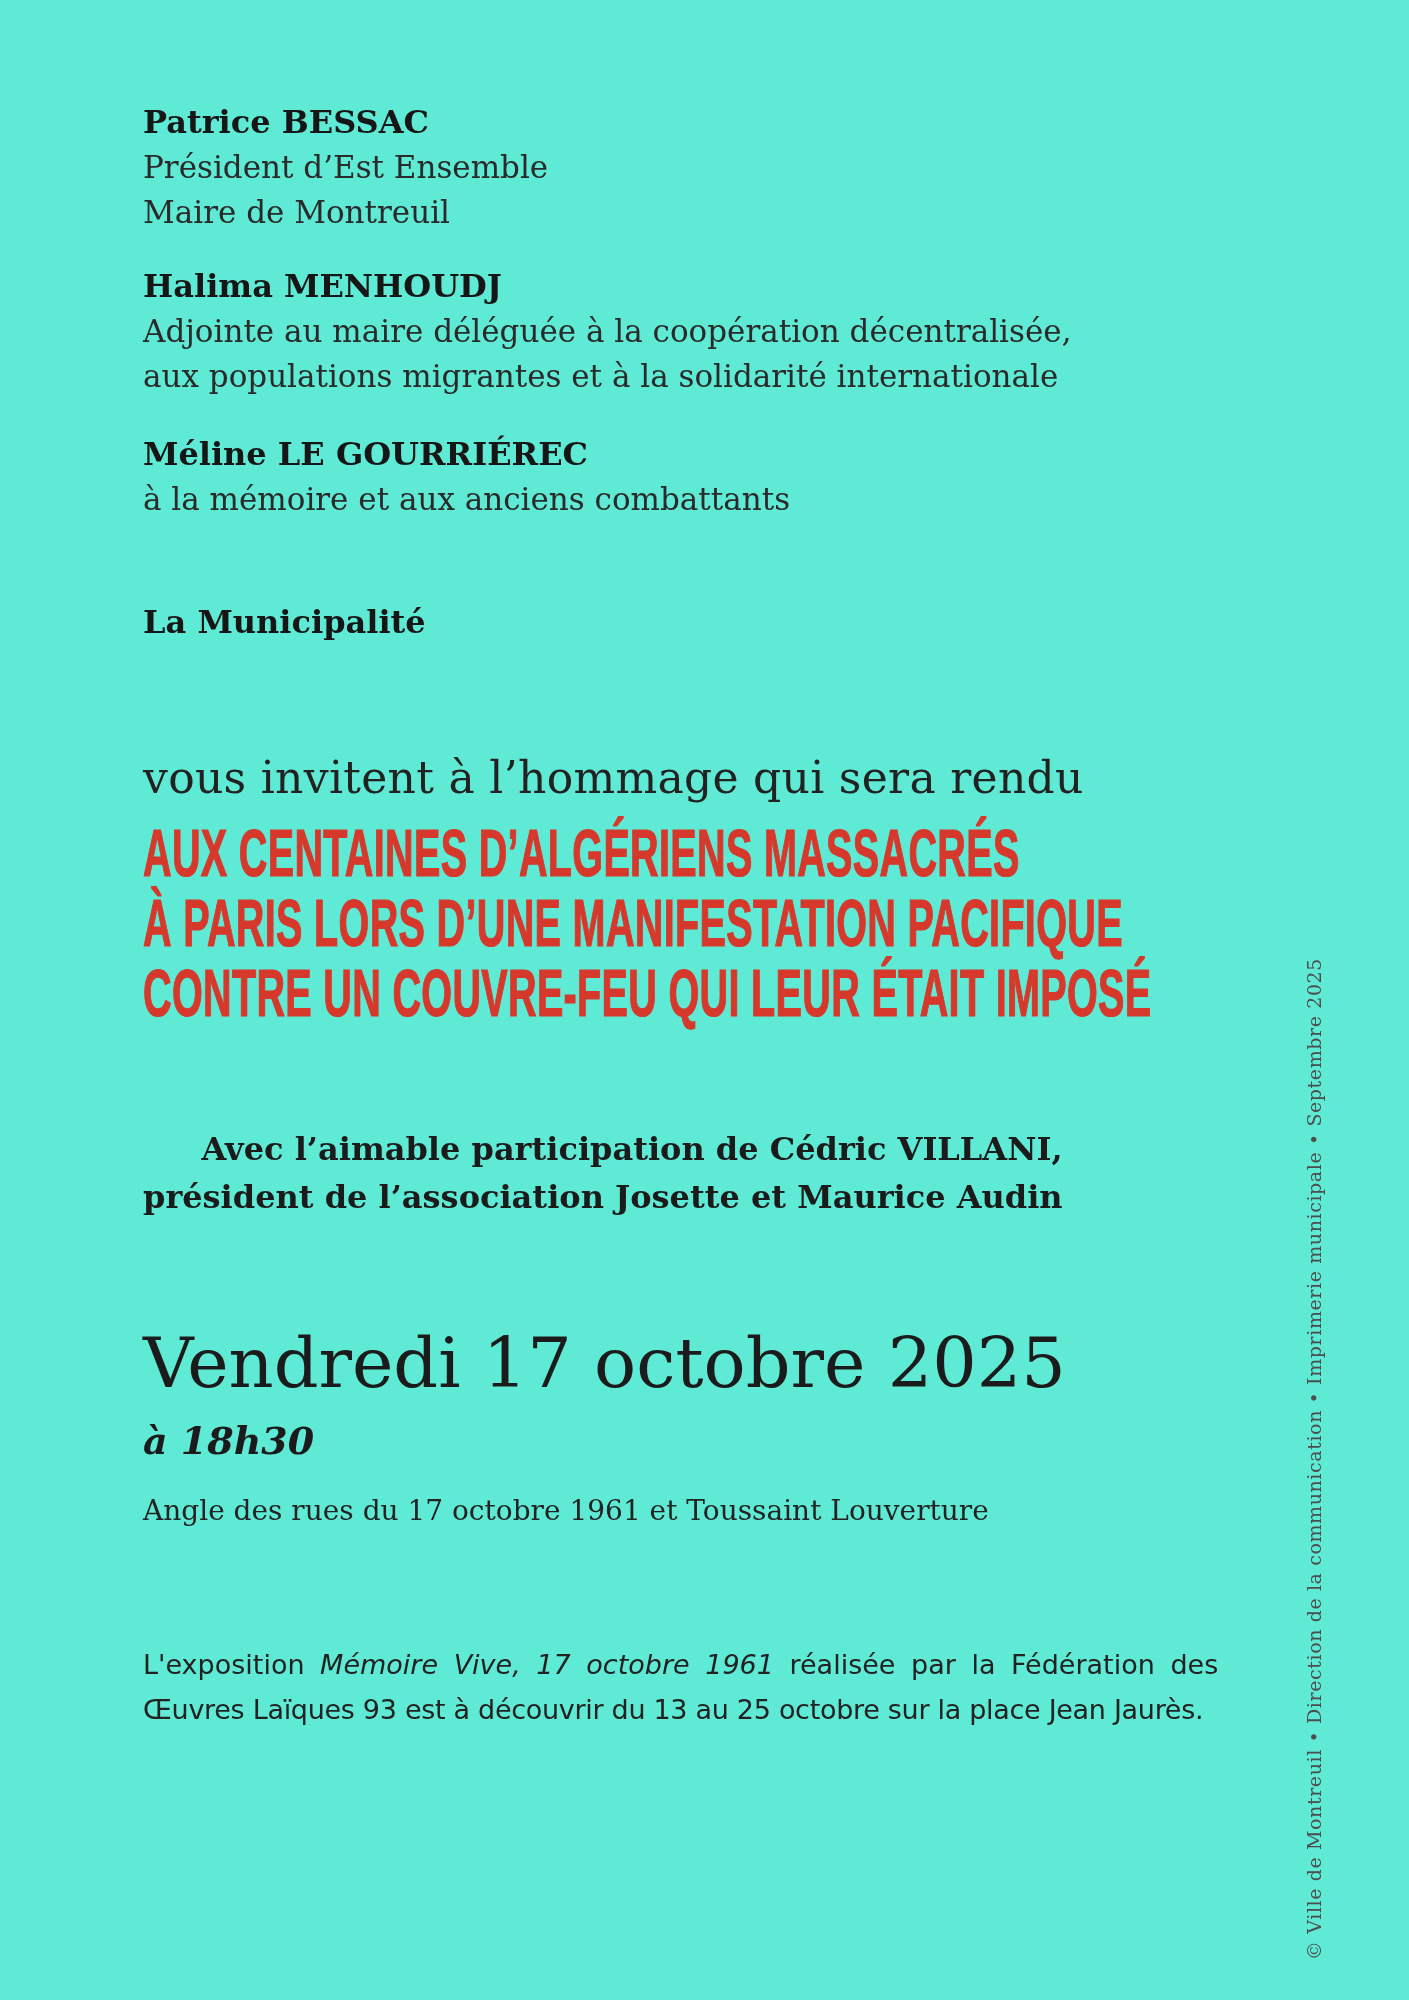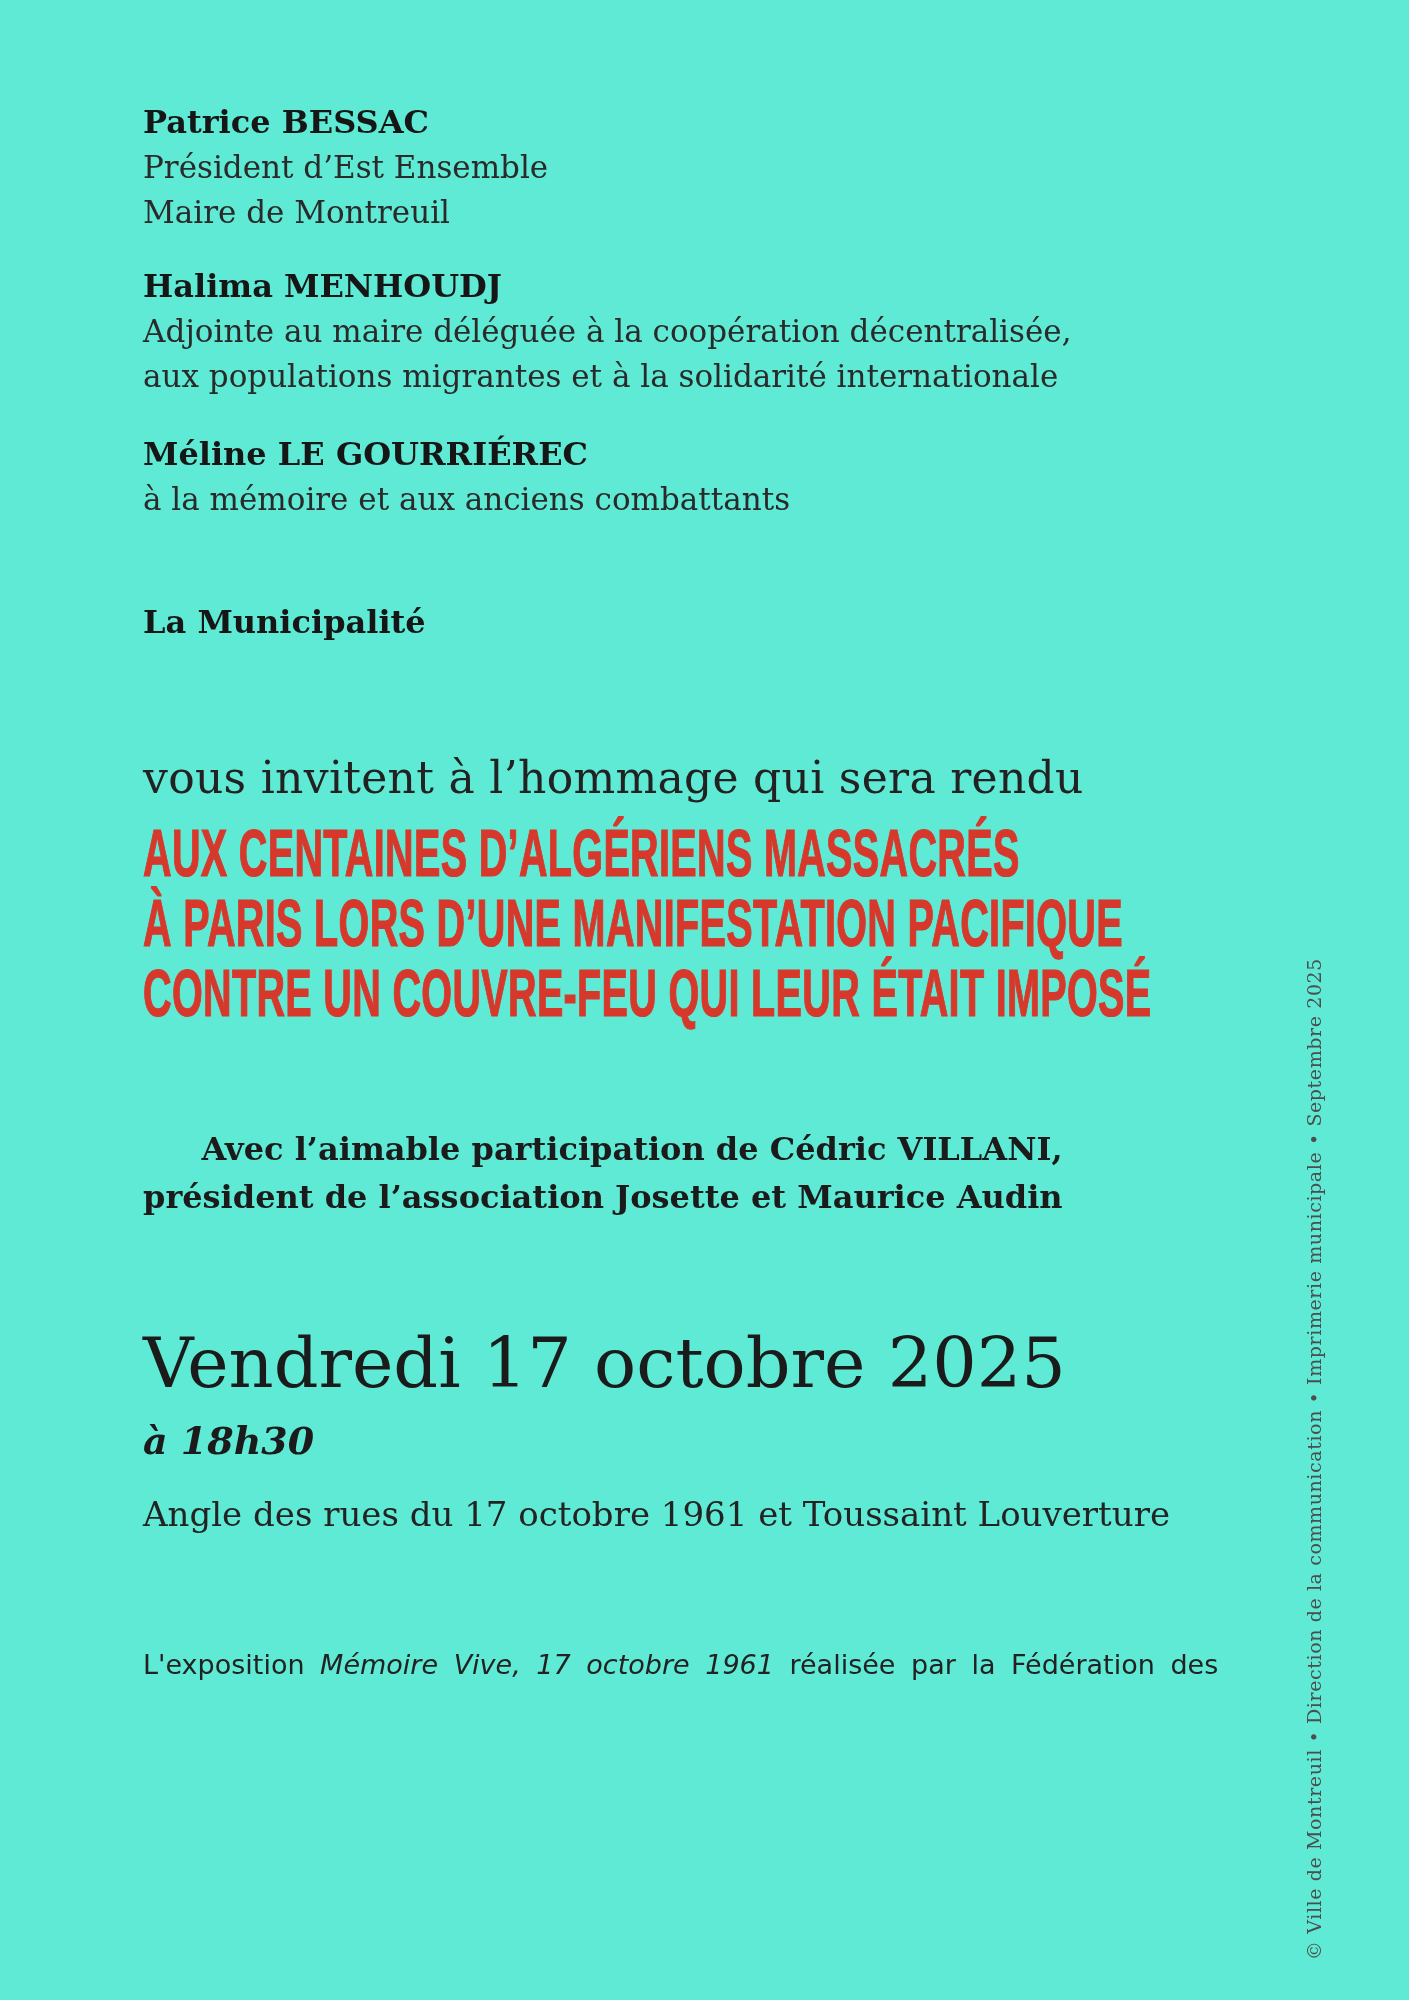--- a/index.html
+++ b/index.html
@@ -34,21 +34,21 @@
     transform: scaleX(0.60);
     transform-origin: 0 50%;
     letter-spacing: 0.5px;
     -webkit-text-stroke: 1.2px currentColor;
   }
 
   .participation { font-weight: bold; font-size: 32px; line-height: 48px; color: #1b1b1b; text-align: right; }
 
   .event-date { font-size: 70px; color: #1b1b1b; }
   .event-time { font-size: 38px; font-weight: bold; color: #1b1b1b; font-style: italic; }
-  .event-location { font-size: 34px; color: #232323; }
+  .event-location { font-size: 28px; color: #232323; }
 
   
   .exposition {
     font-family: "DejaVu Sans", sans-serif;
     font-size: 27px;
     line-height: 45px;
     color: #222222;
   }
   .expo-line { white-space: nowrap; }
   .expo-line-1 { word-spacing: 7px; }
@@ -105,17 +105,18 @@
     <div>Avec l’aimable participation de Cédric VILLANI,</div>
     <div>président de l’association Josette et Maurice Audin</div>
   </div>
 
   <div class="abs event-date" style="top: 1322px;">Vendredi 17 octobre 2025</div>
   <div class="abs event-time" style="top: 1418px;">à 18h30</div>
   <div class="abs event-location" style="top: 1494px;">Angle des rues du 17 octobre 1961 et Toussaint Louverture</div>
 
   <div class="abs exposition" style="top: 1642px; width: 1140px;">
     <div class="expo-line expo-line-1"><span>L'exposition </span><span style="font-style: italic;">Mémoire Vive, 17 octobre 1961</span><span> réalisée par la Fédération des</span></div>
+    <div class="expo-line expo-line-2">Œuvres Laïques 93 est à découvrir du 13 au 25 octobre sur la place Jean Jaurès.</div>
   </div>
 
   <div class="print-credit">© Ville de Montreuil • Direction de la communication • Imprimerie municipale • Septembre 2025</div>
 
 </div>
 
 </body></html>

